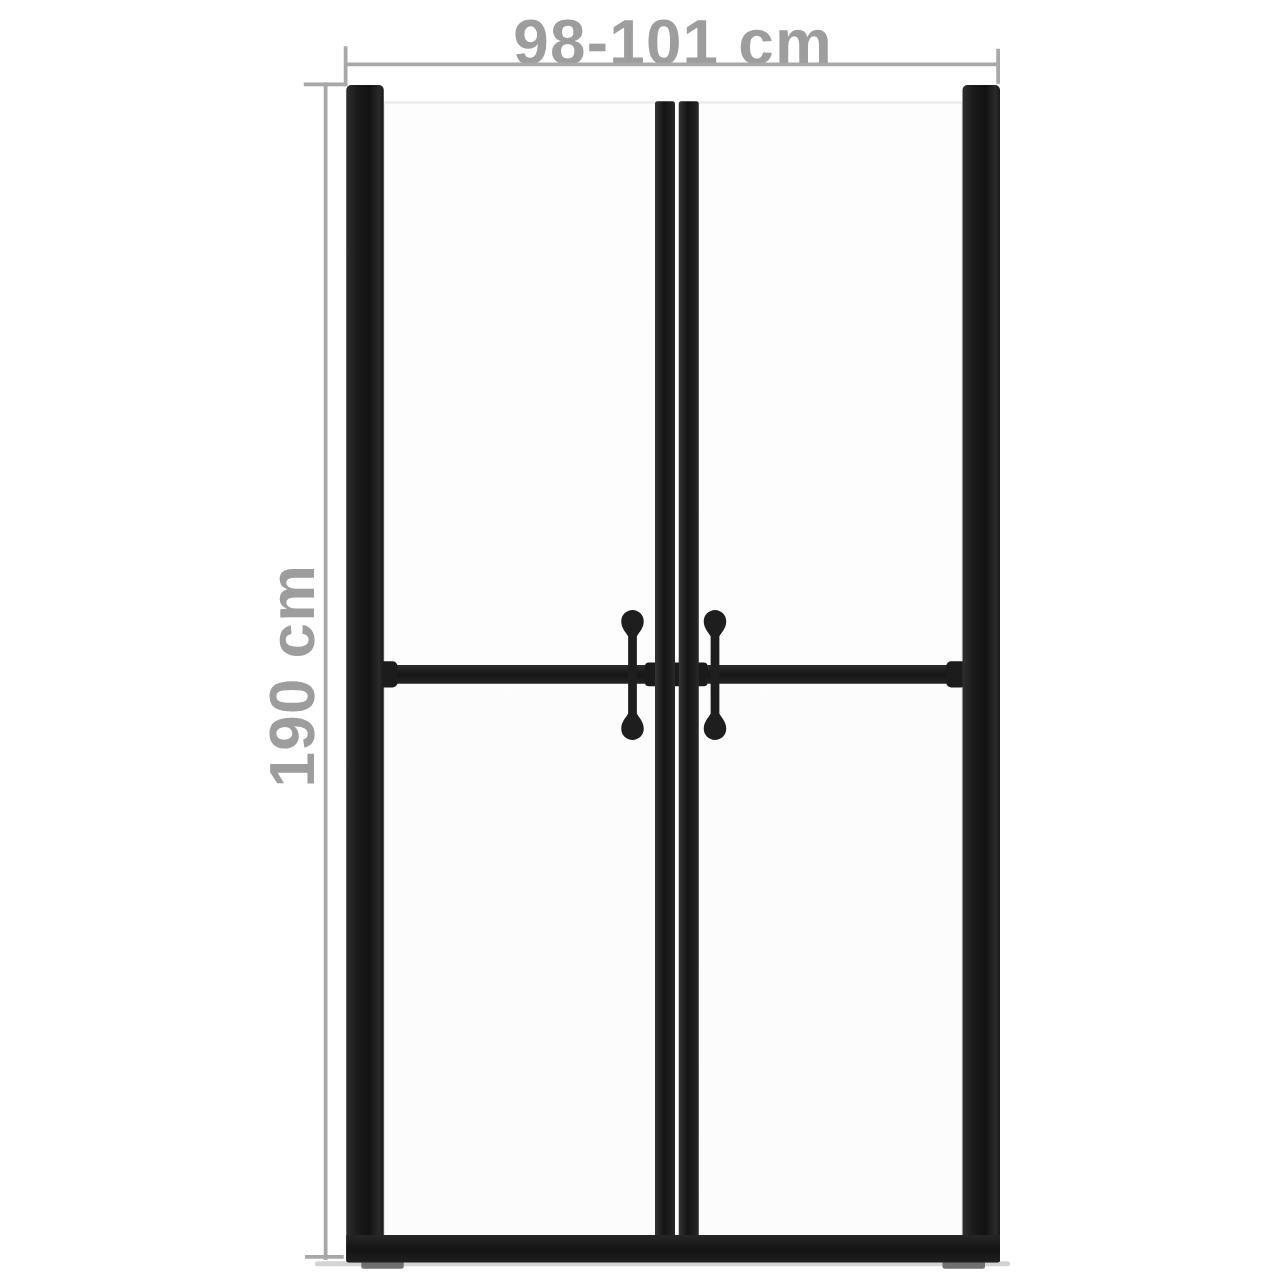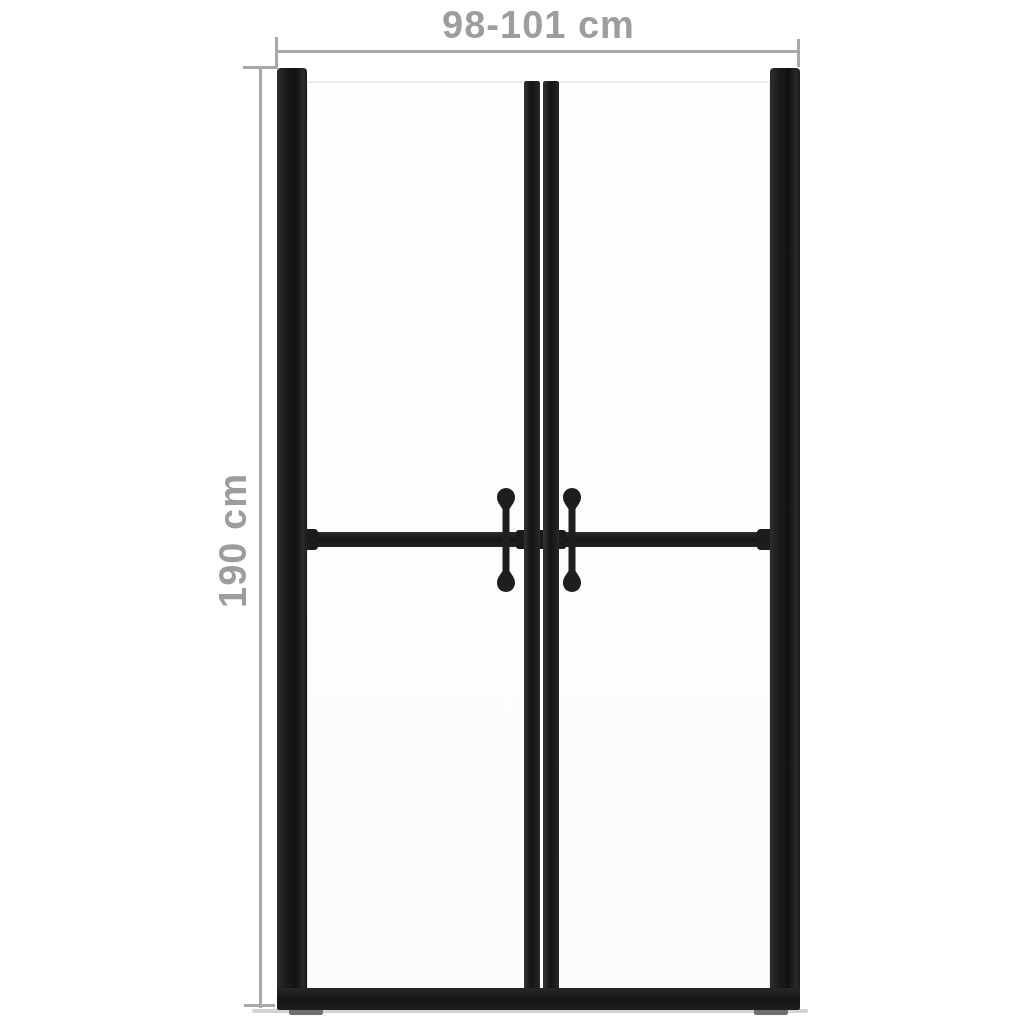--- a/index.html
+++ b/index.html
@@ -18,21 +18,21 @@
     background:var(--background);
     font-family:"Liberation Sans", sans-serif;
     overflow:hidden;
   }
   .scene{position:relative;width:1024px;height:1024px;background:var(--background);}
   .abs{position:absolute;}
 
   
   .dim-label{
     color:var(--dim_text);
-    font-size:38px;
+    font-size:51px;
     font-weight:700;
     letter-spacing:1px;
     white-space:nowrap;
     text-align:center;
   }
   .dim-label-width{left:277px;top:4px;width:523px;}
   .dim-label-height{
     left:233px;top:540px;width:0;height:0;
     display:flex;align-items:center;justify-content:center;
   }

